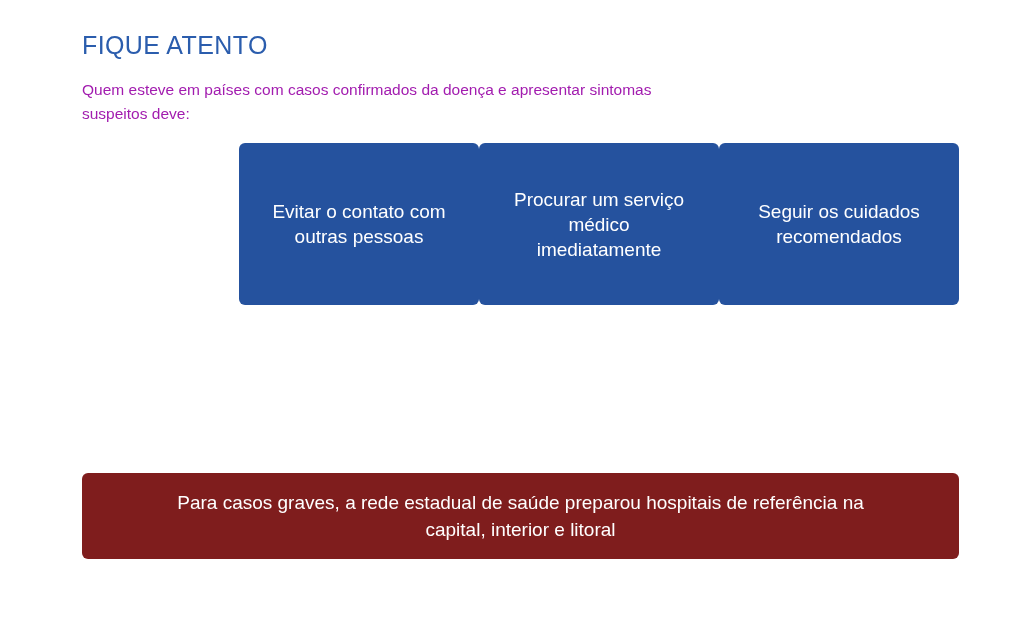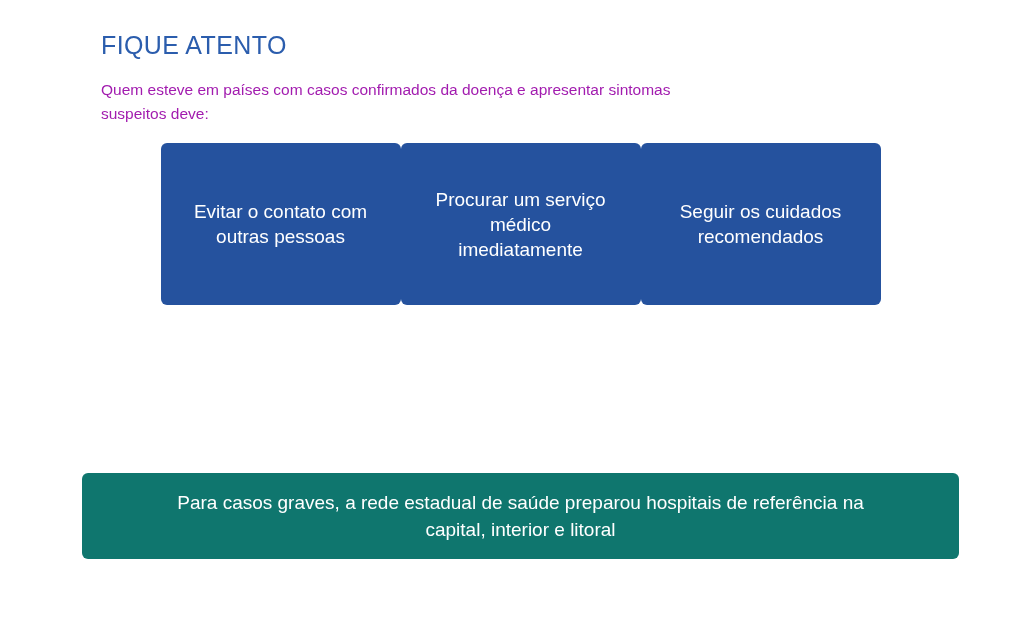--- a/index.html
+++ b/index.html
@@ -20,21 +20,21 @@
     left: 0;
     top: 0;
     width: 1019px;
     height: 632px;
   }
   .section {
     position: absolute;
     left: 82px;
     width: 877px;
   }
-  .section-alerta { top: 30px; margin-left: 19px; }
+  .section-alerta { top: 30px; }
   .section-suspeitos { top: 383px; }
 
   .section-heading {
     margin: 0;
     font-weight: normal;
     font-size: 25px;
     line-height: 30px;
     letter-spacing: 0.4px;
   }
   .heading-blue { color: #2b5dad; }
@@ -49,21 +49,21 @@
   }
   .body-alerta { margin-top: 18px; }
   .body-suspeitos { margin-top: 22px; }
 
   .card-row {
     position: absolute;
     left: 82px;
     top: 143px;
     width: 877px;
     display: flex;
-    justify-content: center;
+    justify-content: flex-end;
   }
   .card {
     width: 240px;
     height: 162px;
     background: #25529e;
     border-radius: 6px;
     display: flex;
     align-items: center;
     justify-content: center;
     box-sizing: border-box;
@@ -77,21 +77,21 @@
     display: block;
     white-space: pre-line;
   }
 
   .banner {
     position: absolute;
     left: 82px;
     top: 473px;
     width: 877px;
     height: 86px;
-    background: #0f766e;
+    background: #7f1d1d;
     border-radius: 6px;
     display: flex;
     align-items: center;
     justify-content: center;
     box-sizing: border-box;
     padding: 0 30px;
   }
   .banner-label {
     color: #ffffff;
     font-size: 19px;

